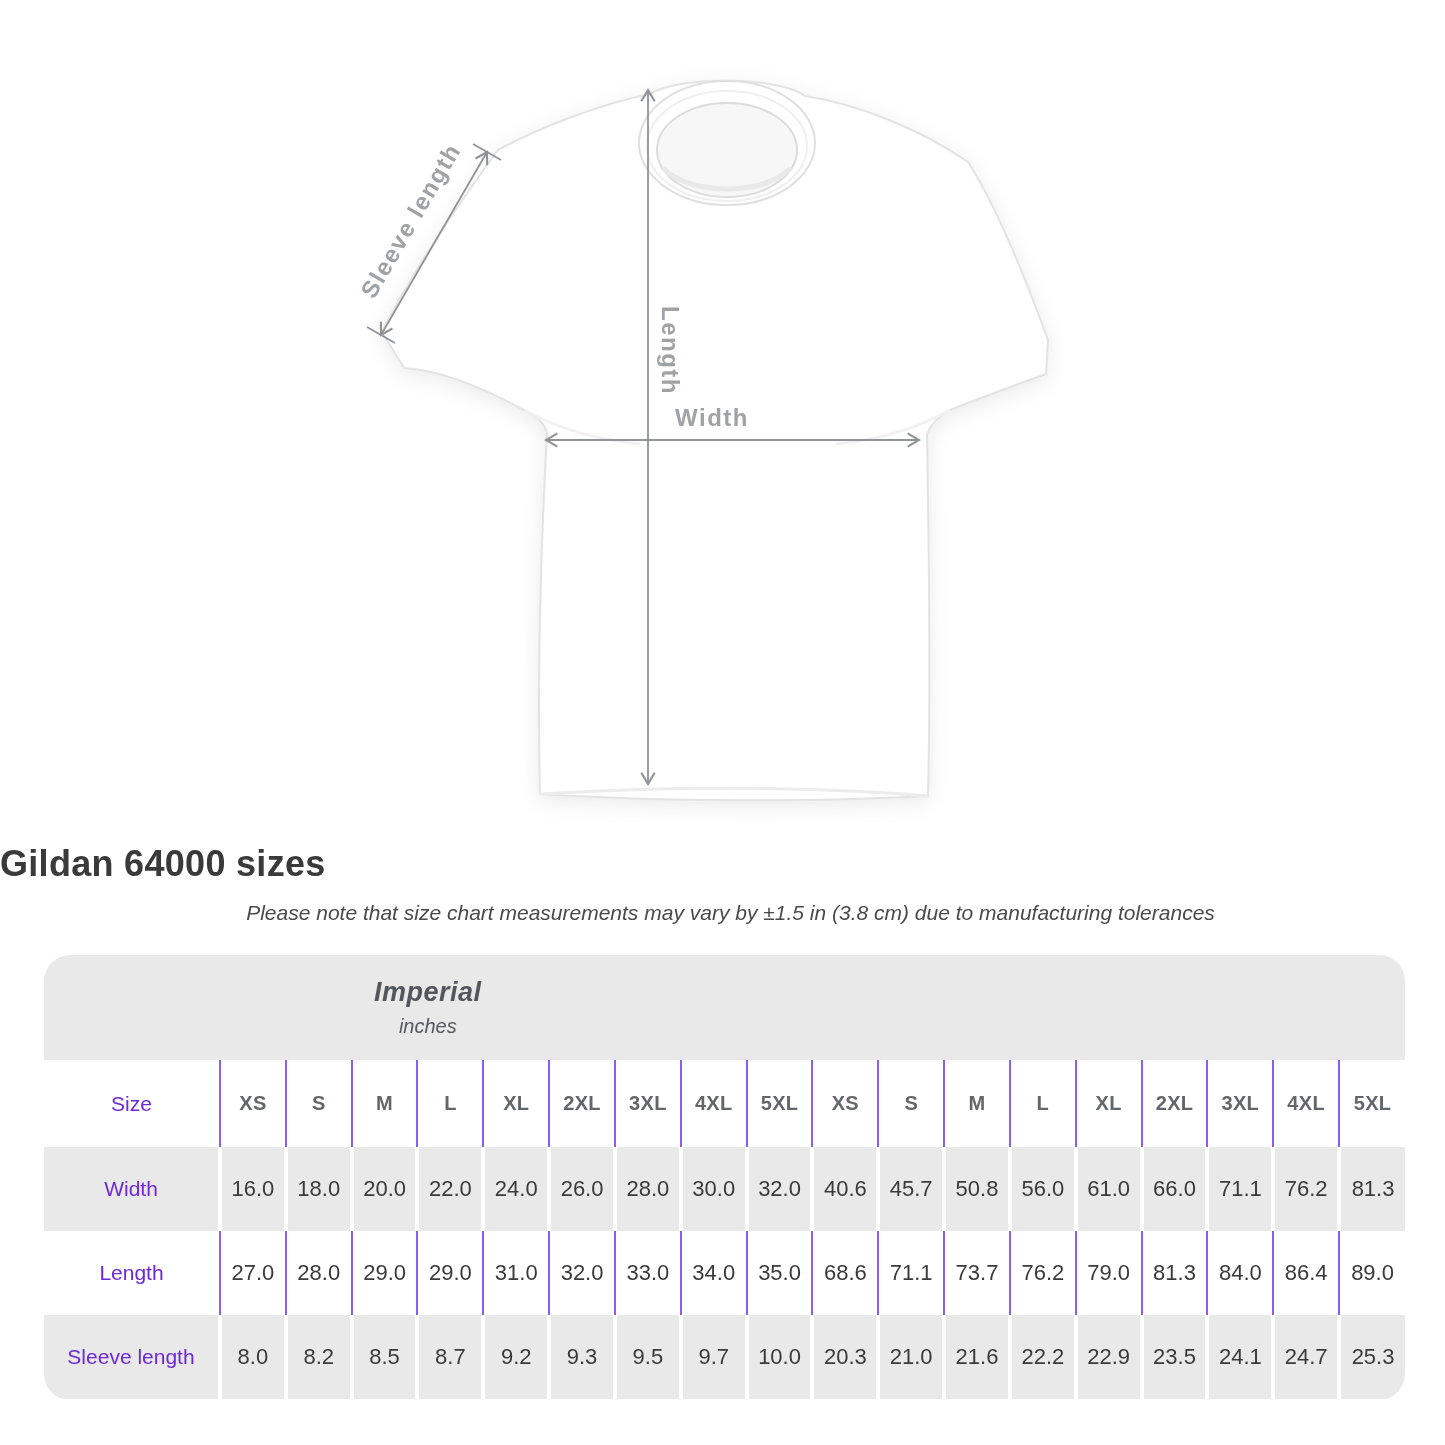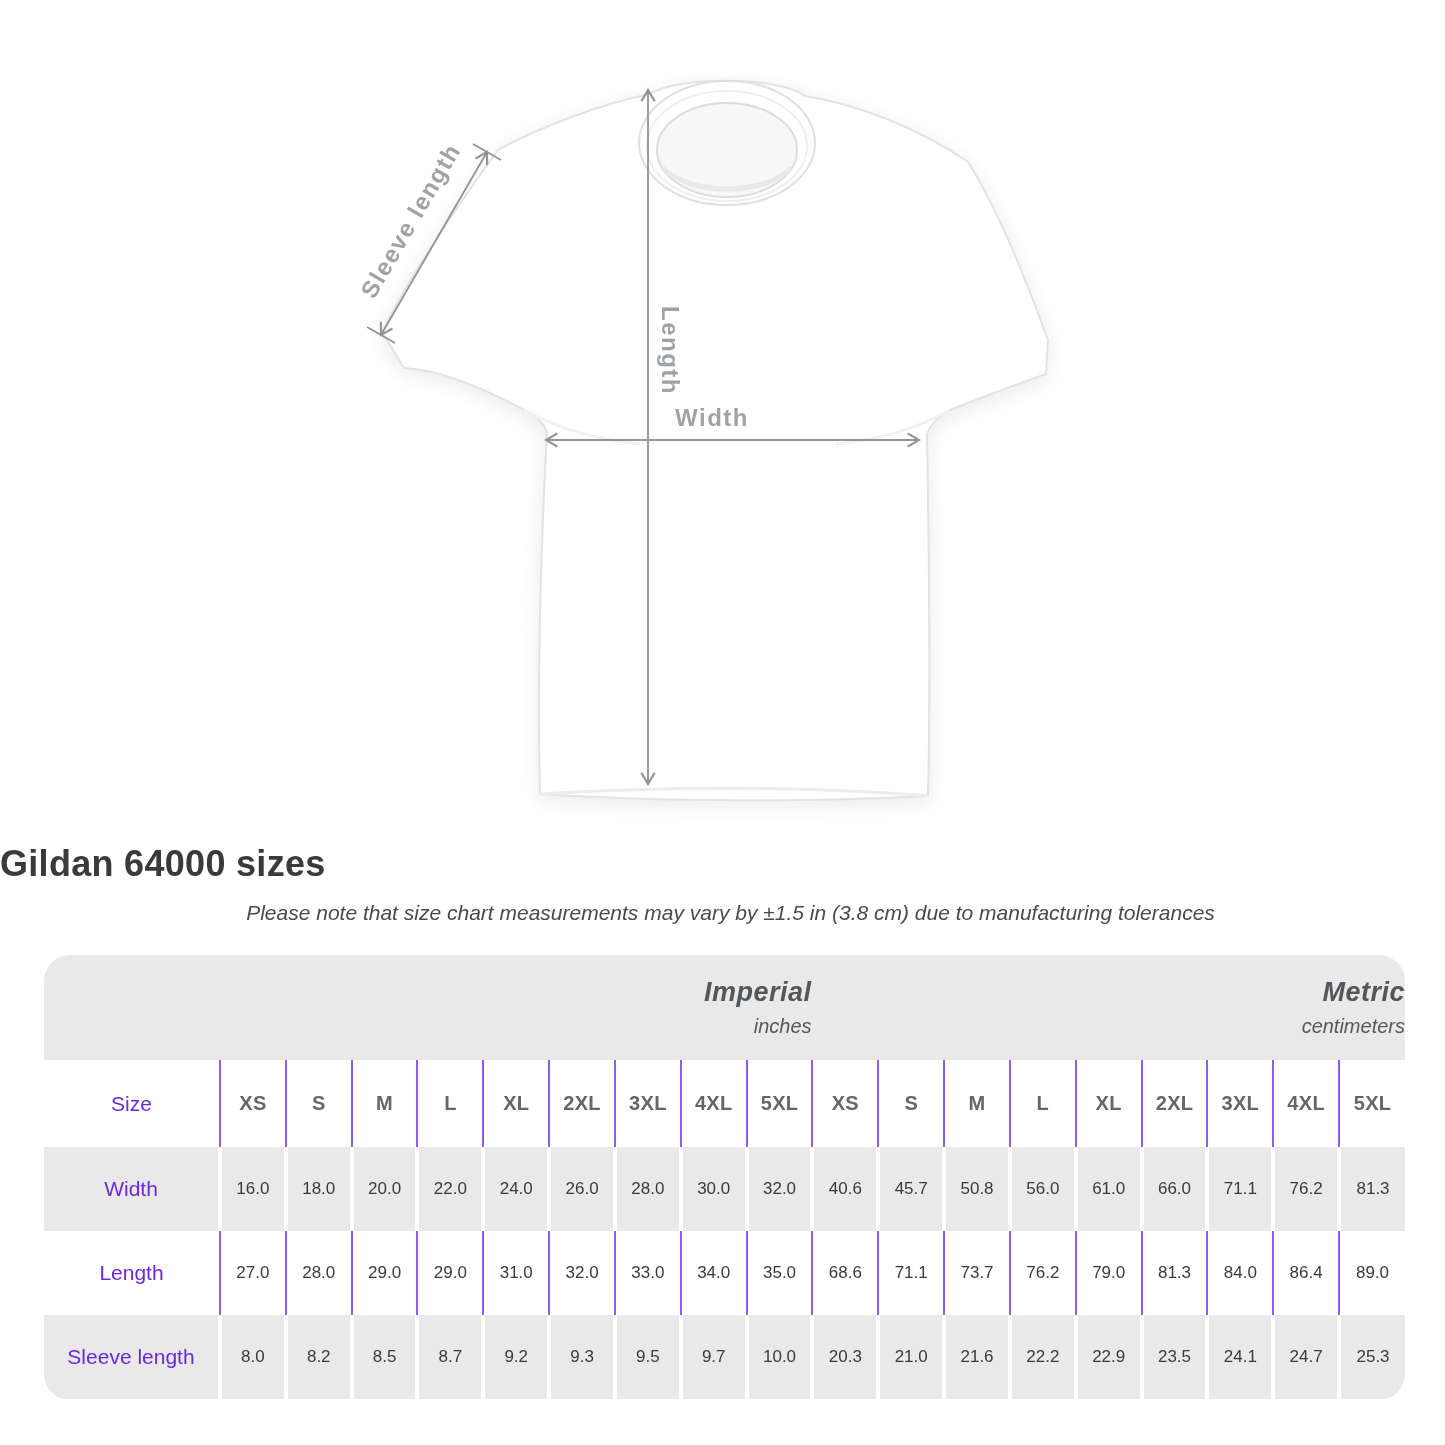--- a/index.html
+++ b/index.html
@@ -14,37 +14,37 @@
   
   .page-title{position:absolute;top:843px;left:0;width:100%;margin:0;text-align:left;
     font-size:36px;font-weight:bold;color:#3a3a3a;letter-spacing:.3px;}
   .page-subtitle{position:absolute;top:893px;left:0;width:100%;margin:8px;text-align:center;
     font-style:italic;font-size:21px;color:#4a4a4a;}
 
   
   .table-wrap{position:absolute;left:44px;top:955px;width:1361px;height:445px;
     border-radius:26px;overflow:hidden;background:#fff;}
   .unit-header{display:flex;height:105px;background:#e9e9e9;}
-  .unit{display:flex;flex-direction:column;justify-content:center;align-items:flex-end;gap:7px;}
+  .unit{display:flex;flex-direction:column;justify-content:center;align-items:center;gap:7px;}
   .unit.imperial{flex:0 0 56.4%;}
   .unit.metric{flex:1 1 auto;}
   .unit-name{font-style:italic;font-weight:bold;font-size:27px;color:#53575c;letter-spacing:.5px;}
   .unit-sub{font-style:italic;font-size:20px;color:#55585c;}
 
   table.grid{width:100%;border-collapse:collapse;table-layout:fixed;}
   col.c-label{width:176px;}
   td{text-align:center;vertical-align:middle;padding:0;}
   tr.r-size{height:87px;}
   tr.r-data{height:84px;}
   tr.rowwhite td{background:#ffffff;border-left:2px solid #8b5cf6;}
   tr.rowgray td{background:#e9e9e9;border-left:4px solid #ffffff;}
   td:first-child{border-left:none !important;}
   .size-head{font-weight:bold;font-size:20px;color:#63666a;letter-spacing:.3px;}
   .row-label{font-weight:normal;font-size:21px;color:#6d28d9;}
-  .val{font-size:17px;color:#3a3a3a;}
+  .val{font-size:22px;color:#3a3a3a;}
 </style>
 </head>
 <body>
 
 <div class="stage">
 
   <svg class="diagram" viewBox="0 0 1445 850">
     <defs>
       <marker id="ah" viewBox="0 0 12 12" refX="10.5" refY="6" markerWidth="16" markerHeight="16" markerUnits="userSpaceOnUse" orient="auto-start-reverse">
         <path d="M2,1 L10.5,6 L2,11" fill="none" stroke="#909497" stroke-width="1.6"></path>
@@ -97,24 +97,20 @@
   </svg>
 
   <h1 class="page-title">Gildan 64000 sizes</h1>
   <p class="page-subtitle">Please note that size chart measurements may vary by ±1.5 in (3.8 cm) due to manufacturing tolerances</p>
 
   <div class="table-wrap">
     <div class="unit-header">
       <div class="unit imperial">
         <div class="unit-name">Imperial</div>
         <div class="unit-sub">inches</div>
-      </div>
-      <div class="unit metric">
-        <div class="unit-name">Metric</div>
-        <div class="unit-sub">centimeters</div>
       </div>
     </div>
     <table class="grid">
       <colgroup id="grid-cols">
           <col class="c-label">
           <col class="c-val">
           <col class="c-val">
           <col class="c-val">
           <col class="c-val">
           <col class="c-val">

